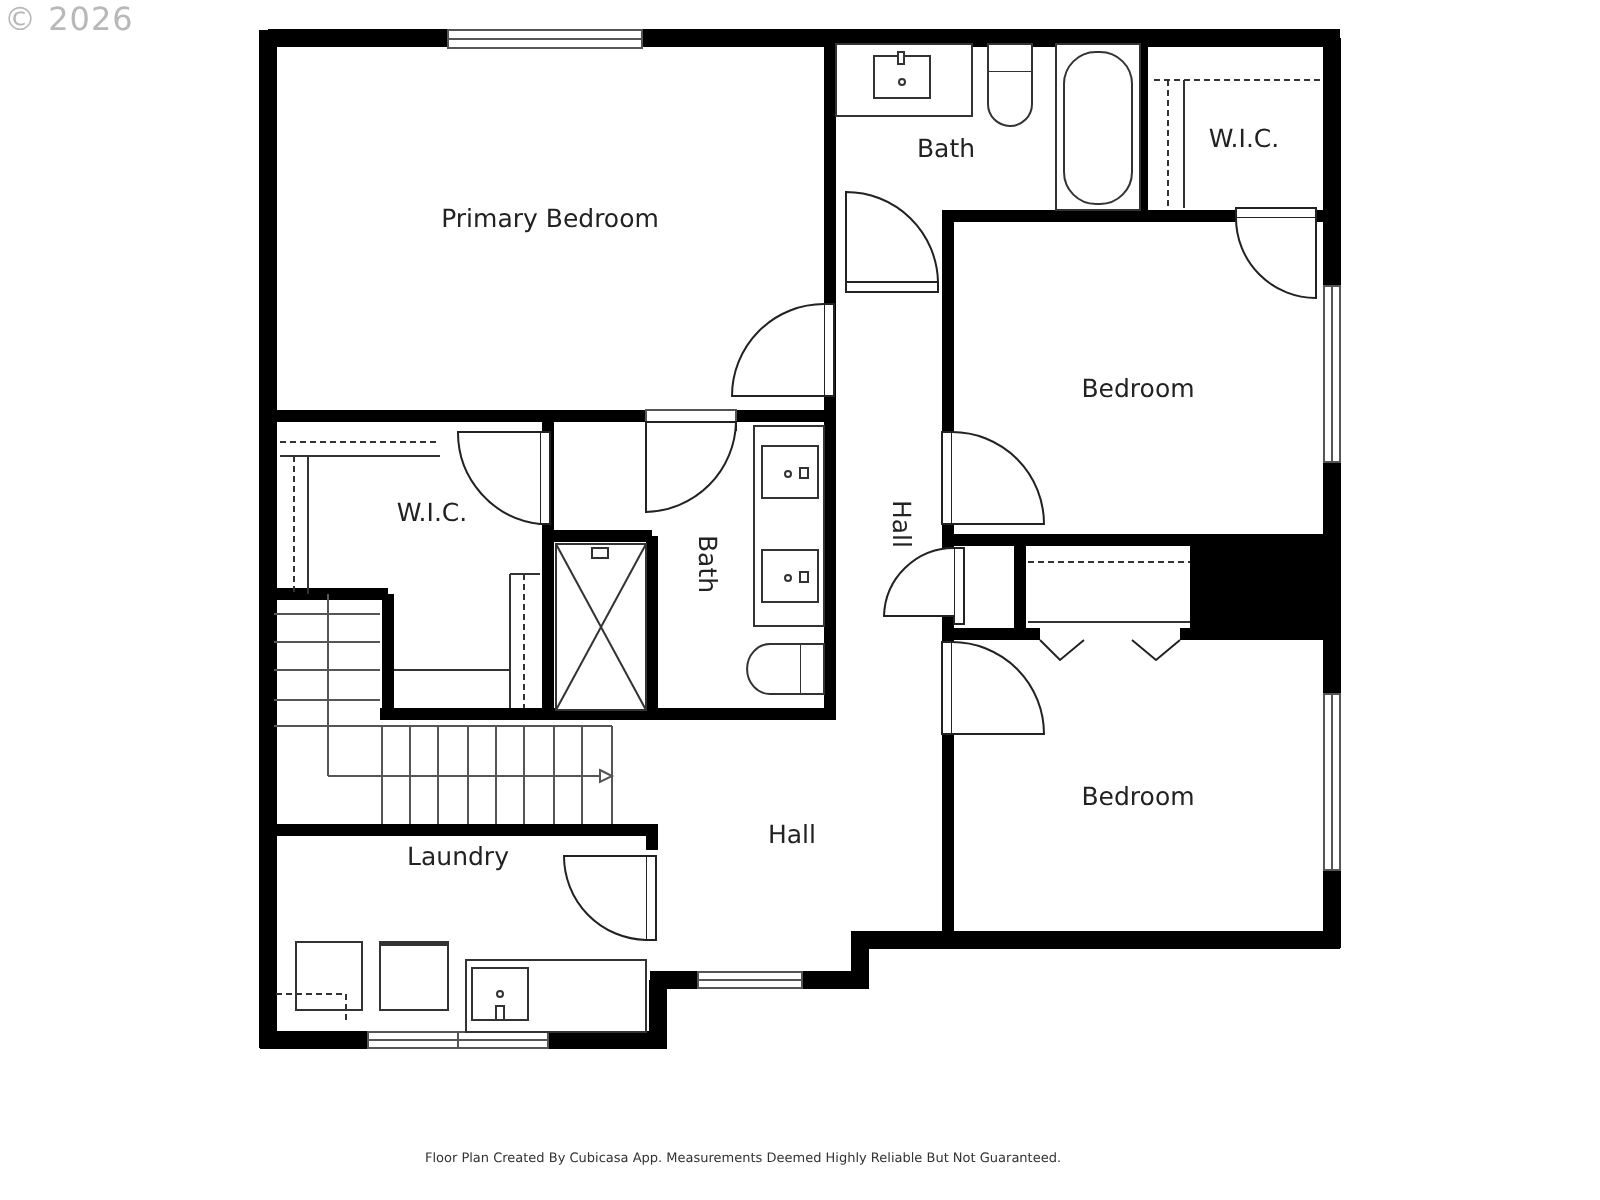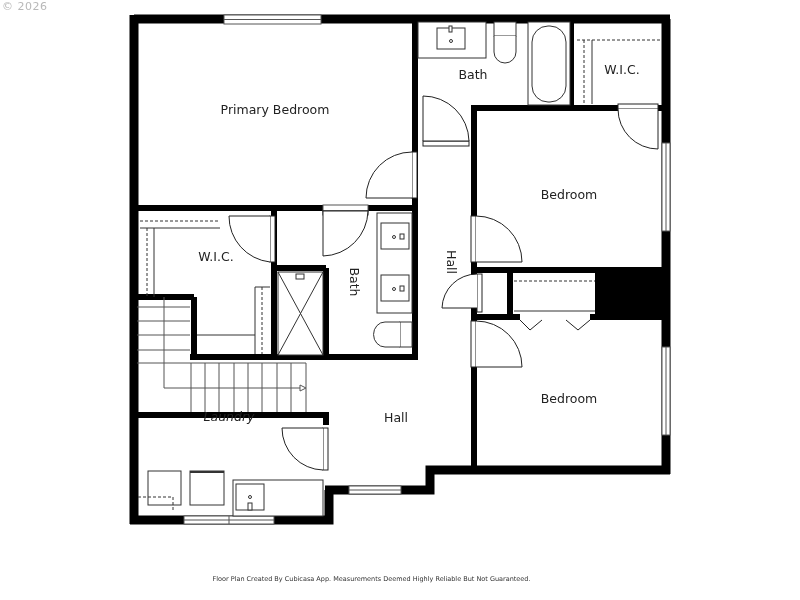--- a/index.html
+++ b/index.html
@@ -1,18 +1,18 @@
 <!DOCTYPE html>
 <html><head>
 <meta charset="utf-8">
 <style>
   html, body { margin: 0; padding: 0; background: #ffffff; }
   body { width: 800px; height: 600px; position: relative; overflow: hidden; font-family: "DejaVu Sans", sans-serif; }
   #plan { position: absolute; left: 0; top: 0; width: 800px; height: 600px; }
-  .copyright { position: absolute; left: 2px; top: 0px; font-size: 11px; color: #b8b8b8; font-family: "DejaVu Sans", sans-serif; letter-spacing: 0.5px; }
+  .copyright { position: absolute; left: 2px; top: 0px; font-size: 16px; color: #b8b8b8; font-family: "DejaVu Sans", sans-serif; letter-spacing: 0.5px; }
   .footer { position: absolute; left: 0; width: 743px; top: 575px; text-align: center; font-size: 6.5px; color: #333; font-family: "DejaVu Sans", sans-serif; }
   .lbl { position: absolute; font-size: 12.5px; color: #222; white-space: nowrap; transform: translate(-50%, -50%); font-family: "DejaVu Sans", sans-serif; }
   .lbl.vert { transform: translate(-50%, -50%) rotate(90deg); }
 </style>
 </head>
 <body>
 
 <svg id="plan" viewBox="0 0 800 600" xmlns="http://www.w3.org/2000/svg">
   <g fill="none" stroke="#000" stroke-linejoin="miter">
 
@@ -188,15 +188,15 @@
 
 <div class="lbl" style="left:275px; top:109px;">Primary Bedroom</div>
 <div class="lbl" style="left:473px; top:74px;">Bath</div>
 <div class="lbl" style="left:622px; top:69px;">W.I.C.</div>
 <div class="lbl" style="left:569px; top:194px;">Bedroom</div>
 <div class="lbl vert" style="left:451px; top:262px;">Hall</div>
 <div class="lbl" style="left:216px; top:256px;">W.I.C.</div>
 <div class="lbl vert" style="left:354px; top:282px;">Bath</div>
 <div class="lbl" style="left:569px; top:398px;">Bedroom</div>
 <div class="lbl" style="left:396px; top:417px;">Hall</div>
-<div class="lbl" style="left:229px; top:416px;font-style:italic;">Laundry</div>
+<div class="lbl" style="left:229px; top:428px;">Laundry</div>
 
 <div class="footer">Floor Plan Created By Cubicasa App. Measurements Deemed Highly Reliable But Not Guaranteed.</div>
 
 </body></html>

